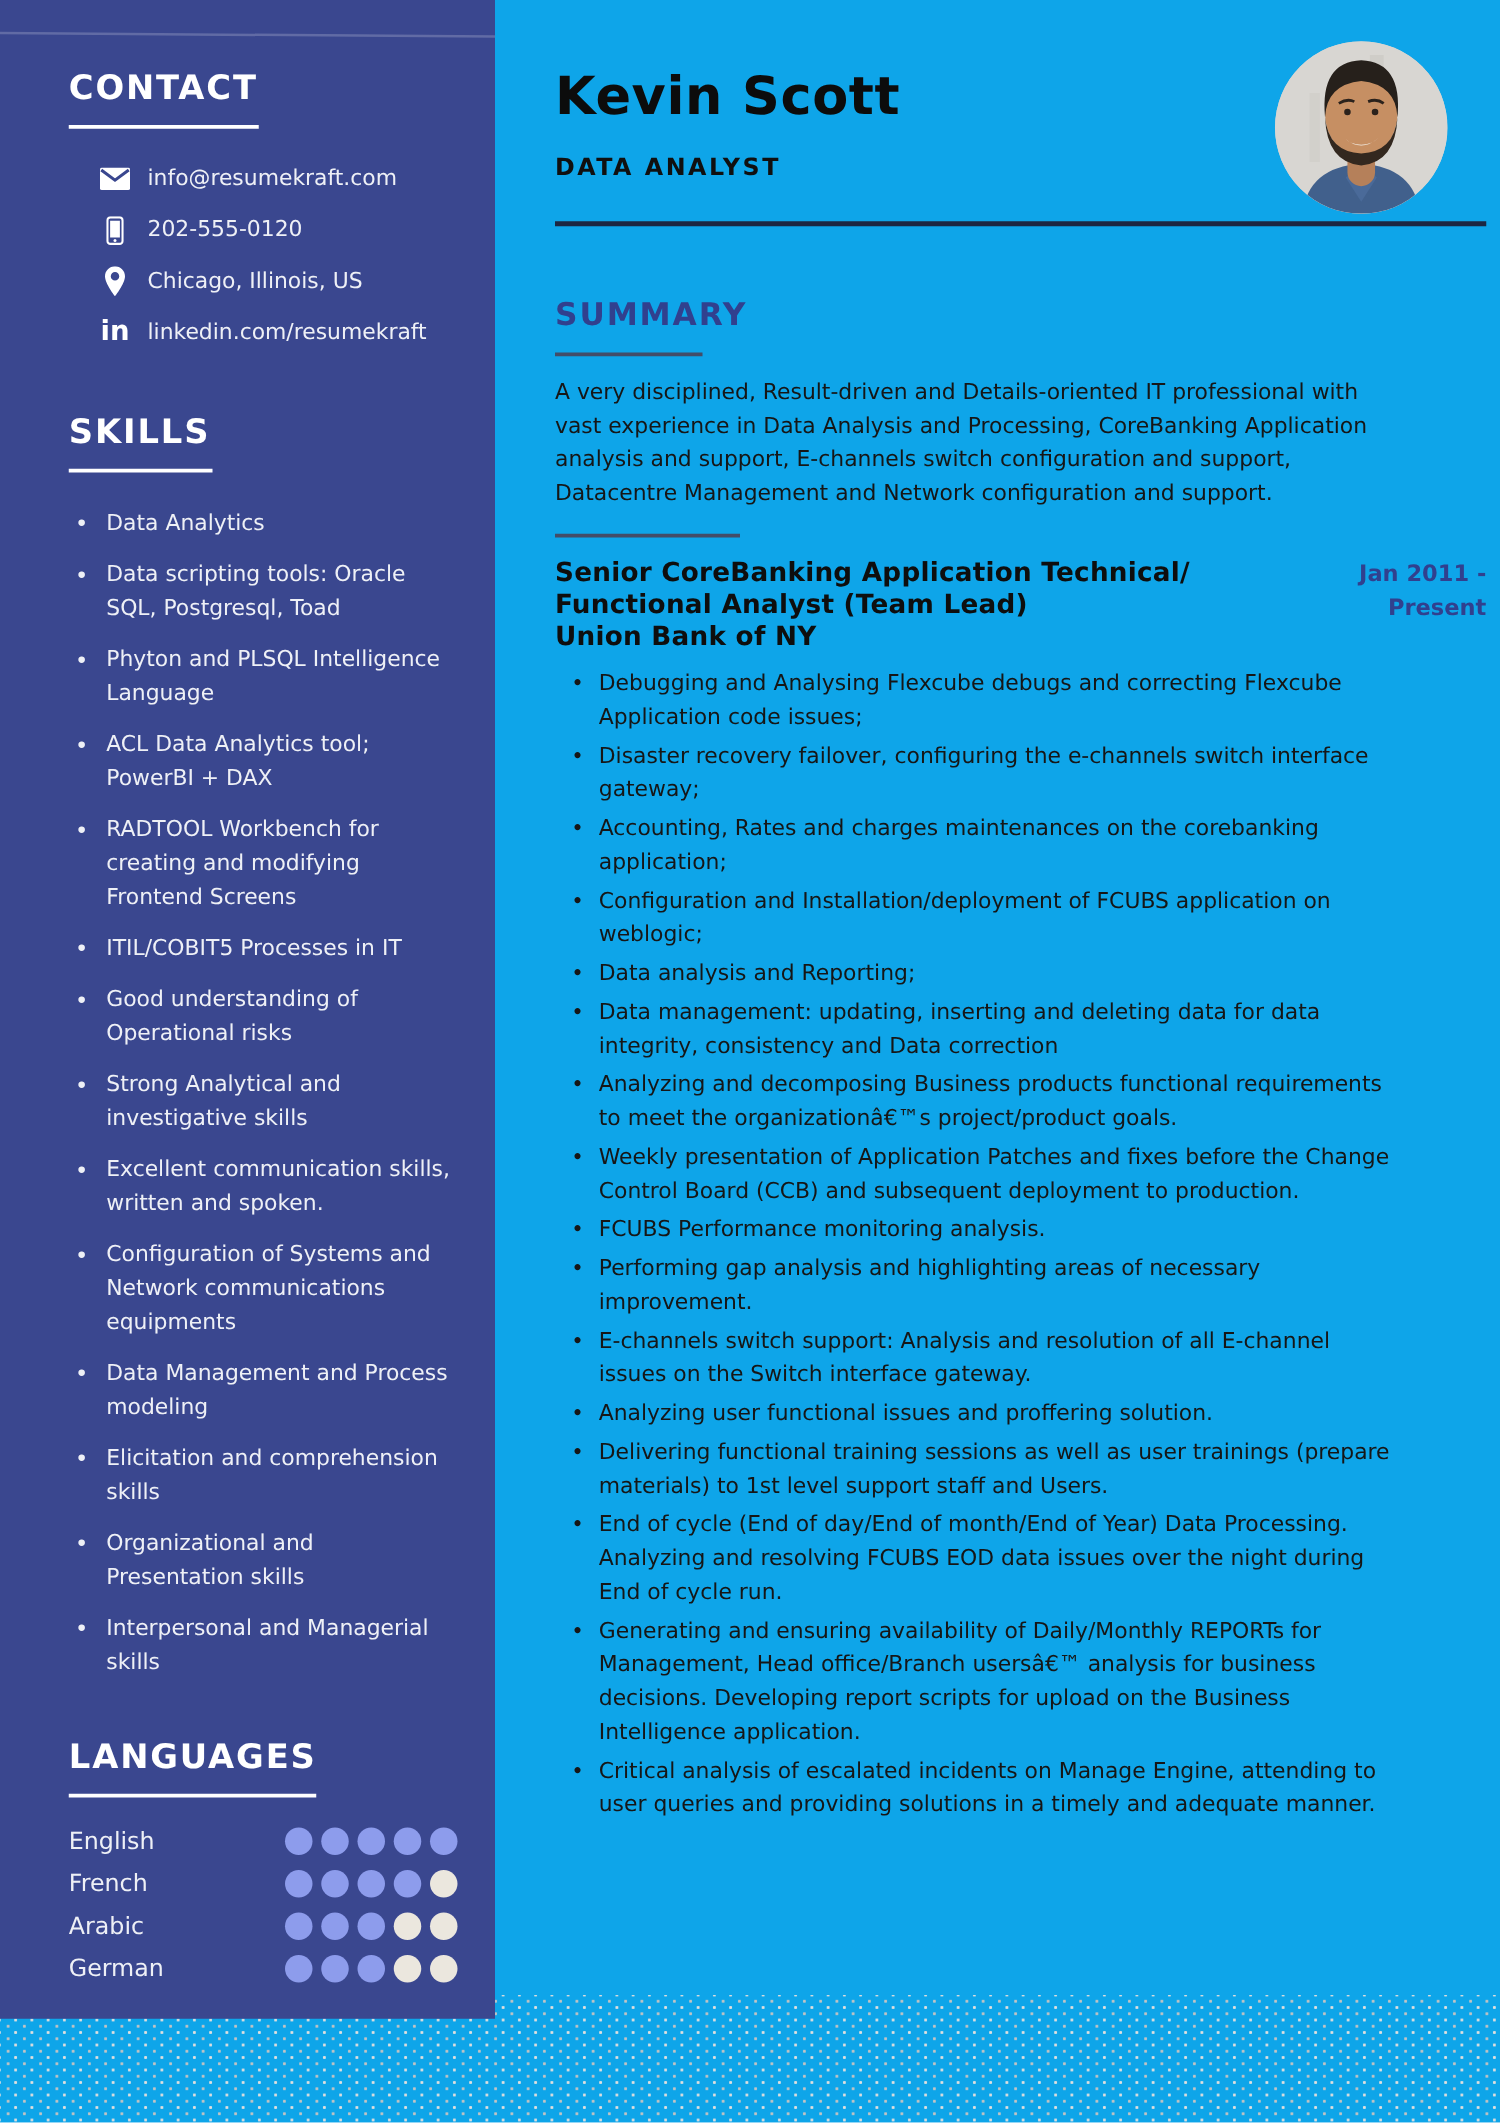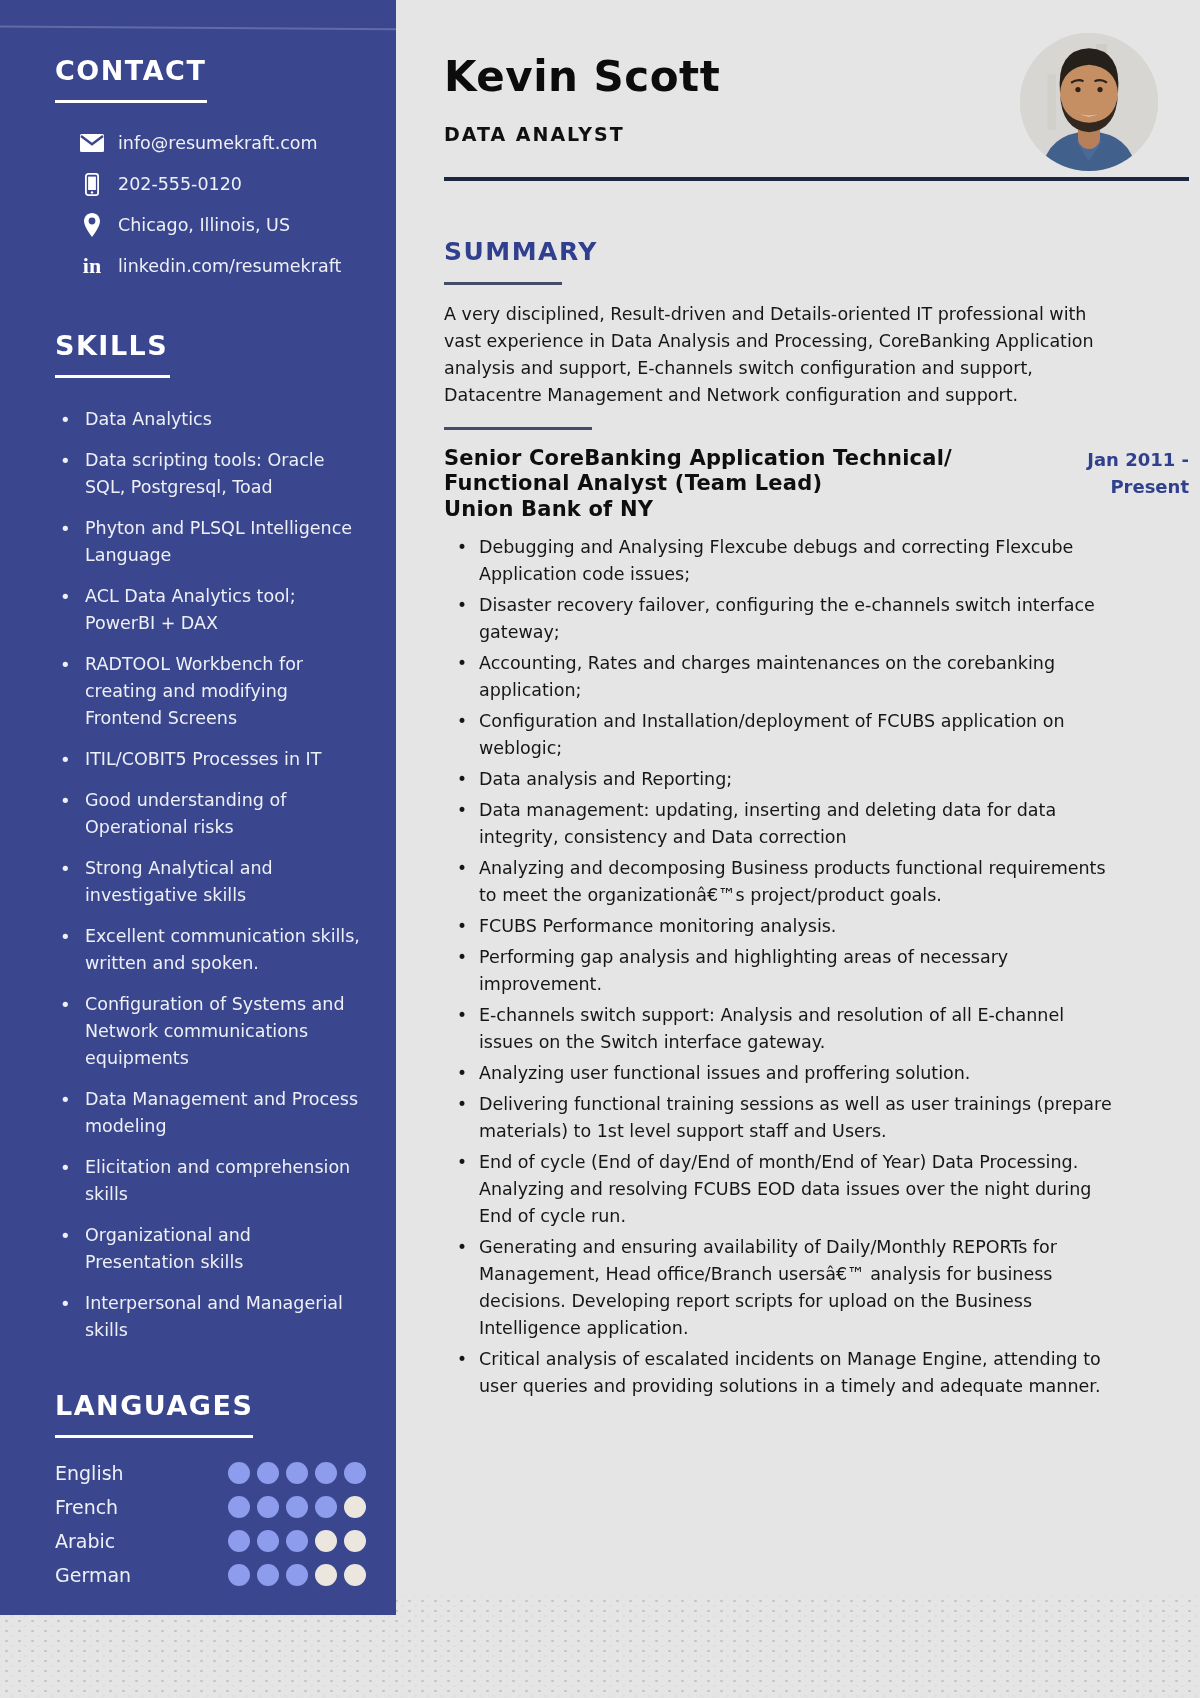--- a/index.html
+++ b/index.html
@@ -1,36 +1,36 @@
 <!DOCTYPE html>
 <html style="--sidebar-bg: #3A478F; --accent: #31408E; --name-rule: #1C2742; --heading-rule: #434D68; --dot-filled: #8D9CEC; --dot-empty: #EBE7DE; --text: #161616;"><head>
 <meta charset="utf-8">
 <style>
   html,body{margin:0;padding:0;background:#fff;}
-  .page{position:relative;width:1200px;height:1698px;background:#e5e5e5;overflow:hidden;
+  .page{position:relative;width:1200px;height:1698px;background:#0ea5e9;overflow:hidden;
         font-family:"DejaVu Sans","Liberation Sans",sans-serif;}
 
   
   .dots-strip{position:absolute;left:0;top:1596px;right:0;bottom:0;z-index:0;
     background-image:radial-gradient(circle,#c3c3c3 1px,transparent 1.4px),
                      radial-gradient(circle,#dedede 1px,transparent 1.4px);
     background-size:13px 10px,13px 10px;background-position:0 0,6px 5px;}
 
   
   .sidebar{position:absolute;left:0;top:0;width:396px;height:1615px;z-index:2;
     background:var(--sidebar-bg,#3A478F);color:#eef0f6;
     padding:55px 30px 0 55px;box-sizing:border-box;overflow:hidden;}
   .sidebar::before{content:"";position:absolute;top:27px;left:0;width:110%;height:2px;
     background:rgba(255,255,255,.20);transform:rotate(.4deg);}
   .sb-h{font-size:27px;font-weight:bold;color:#fff;letter-spacing:1.5px;}
   .sb-hr{height:3px;background:#fff;margin-top:14px;}
   .hr-contact{width:152px}.hr-skills{width:115px}.hr-langs{width:198px}
   .c-list{margin-top:28px;}
   .c-row{display:flex;align-items:center;margin-bottom:17px;margin-left:24px;}
-  .c-ic{width:26px;height:24px;margin-right:13px;flex:0 0 26px;display:flex;align-items:center;justify-content:center;font-family:Liberation Serif, serif;}
+  .c-ic{width:26px;height:24px;margin-right:13px;flex:0 0 26px;display:flex;align-items:center;justify-content:center;}
   .c-ic svg{display:block;}
   .in-g{font-weight:bold;font-size:22px;color:#fff;line-height:1;}
   .c-tx{font-size:17.5px;}
   .skills-block{margin-top:52px;}
   .sk-list{list-style:none;margin:28px 0 0;padding:0;}
   .sk-list li{position:relative;padding-left:30px;font-size:17.5px;line-height:27px;margin-bottom:14px;}
   .sk-list li::before{content:"•";position:absolute;left:5px;top:0;font-size:18px;}
   .langs-block{margin-top:46px;}
   .lg-list{margin-top:24px;}
   .lg-row{display:flex;align-items:center;justify-content:space-between;margin-bottom:12px;}
@@ -210,20 +210,21 @@
       </div>
 
       <ul class="exp-list">
           <li>Debugging and Analysing Flexcube debugs and correcting Flexcube Application code issues;</li>
           <li>Disaster recovery failover, configuring the e-channels switch interface gateway;</li>
           <li>Accounting, Rates and charges maintenances on the corebanking application;</li>
           <li>Configuration and Installation/deployment of FCUBS application on weblogic;</li>
           <li>Data analysis and Reporting;</li>
           <li>Data management: updating, inserting and deleting data for data integrity, consistency and Data correction</li>
           <li>Analyzing and decomposing Business products functional requirements to meet the organizationâ€™s project/product goals.</li>
+          <li>Weekly presentation of Application Patches and fixes before the Change Control Board (CCB) and subsequent deployment to production.</li>
           <li>FCUBS Performance monitoring analysis.</li>
           <li>Performing gap analysis and highlighting areas of necessary improvement.</li>
           <li>E-channels switch support: Analysis and resolution of all E-channel issues on the Switch interface gateway.</li>
           <li>Analyzing user functional issues and proffering solution.</li>
           <li>Delivering functional training sessions as well as user trainings (prepare materials) to 1st level support staff and Users.</li>
           <li>End of cycle (End of day/End of month/End of Year) Data Processing. Analyzing and resolving FCUBS EOD data issues over the night during End of cycle run.</li>
           <li>Generating and ensuring availability of Daily/Monthly REPORTs for Management, Head office/Branch usersâ€™ analysis for business decisions. Developing report scripts for upload on the Business Intelligence application.</li>
           <li>Critical analysis of escalated incidents on Manage Engine, attending to user queries and providing solutions in a timely and adequate manner.</li>
         </ul>
     </section>

